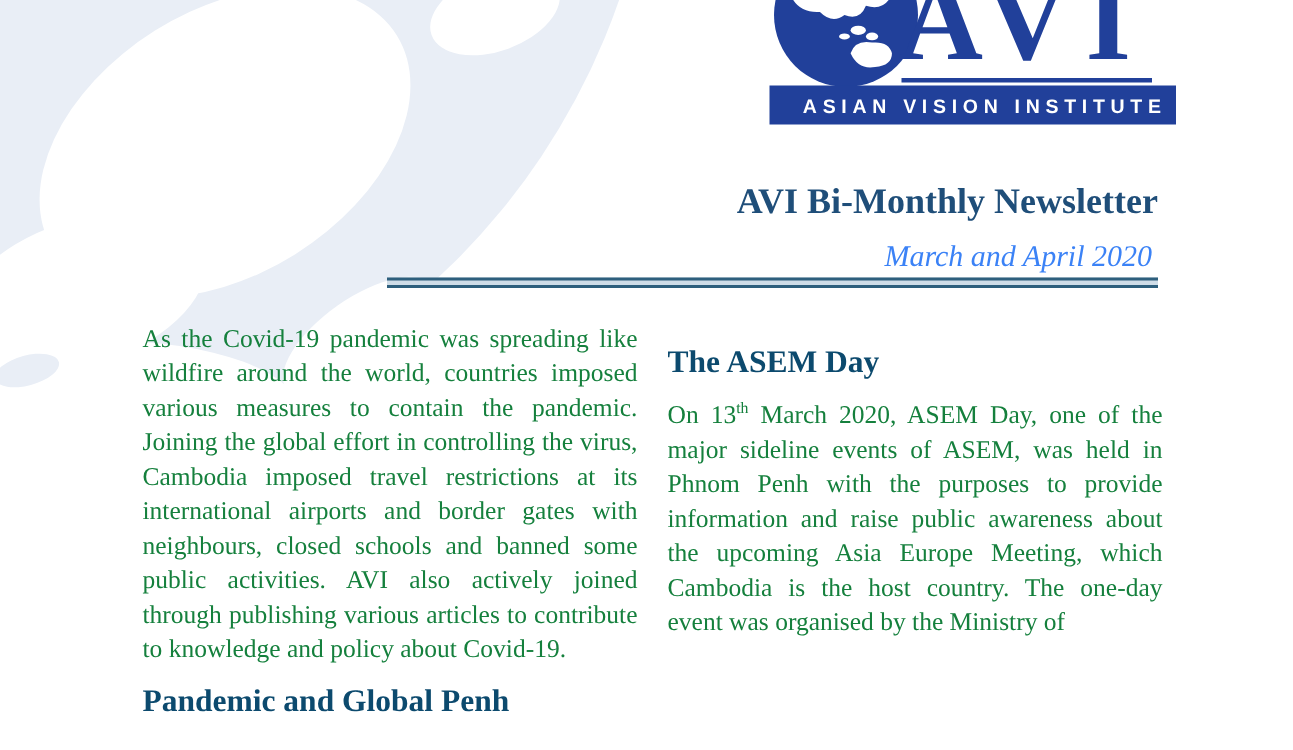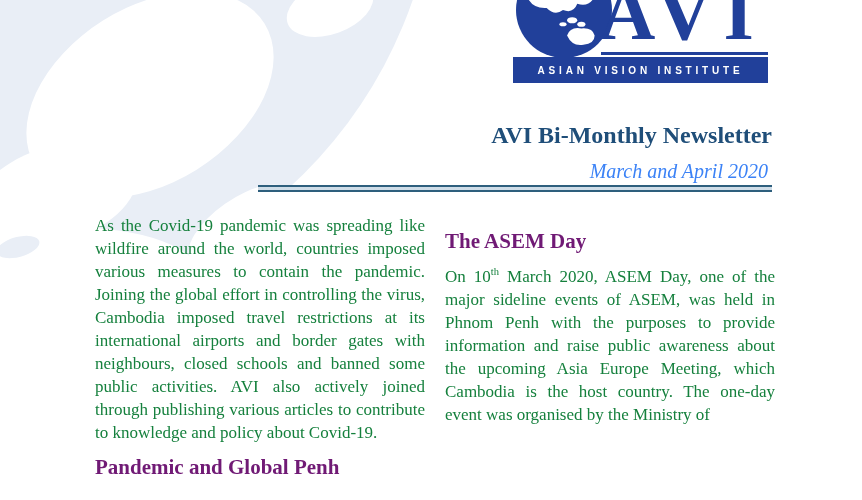--- a/index.html
+++ b/index.html
@@ -50,25 +50,26 @@
   .logo-banner {
     position: absolute;
     left: 513px;
     top: 57px;
     width: 255px;
     height: 26px;
     background: #21409a;
     color: #ffffff;
     font-family: "Liberation Sans", sans-serif;
     font-weight: bold;
-    font-size: 10px;
+    font-size: 13px;
     letter-spacing: 3.8px;
     text-align: center;
     line-height: 27px;
     white-space: nowrap;
+    padding-left: 16px;
   }
 
   
   .header-block {
     position: absolute;
     left: 258px;
     top: 92px;
     width: 514px;
     text-align: right;
     margin-top: 28px;
@@ -118,21 +119,21 @@
   .body-para sup {
     font-size: 62%;
     line-height: 0;
     vertical-align: super;
   }
   .section-heading {
     margin: 0;
     font-weight: bold;
     font-size: 21px;
     line-height: 26px;
-    color: #701a75;
+    color: #0c4a6e;
   }
   .heading-left  { margin-top: 10px; }
   .heading-right { margin-top: 14px; }
   .para-after-heading { margin-top: 11px; }
 </style>
 </head>
 <body>
 
 <div class="page">
 
@@ -168,18 +169,18 @@
 
     <div class="columns">
 
       <div class="col">
         <p class="body-para">As the Covid-19 pandemic was spreading like wildfire around the world, countries imposed various measures to contain the pandemic. Joining the global effort in controlling the virus, Cambodia imposed travel restrictions at its international airports and border gates with neighbours, closed schools and banned some public activities. AVI also actively joined through publishing various articles to contribute to knowledge and policy about Covid-19.</p>
         <h2 class="section-heading heading-left">Pandemic and Global Penh</h2>
       </div>
 
       <div class="col">
         <h2 class="section-heading heading-right">The ASEM Day</h2>
-        <p class="body-para para-after-heading"><span>On 10</span><sup>th</sup><span> March 2020, ASEM Day, one of the major sideline events of ASEM, was held in Phnom Penh with the purposes to provide information and raise public awareness about the upcoming Asia Europe Meeting, which Cambodia is the host country. The one-day event was organised by the Ministry of</span></p>
+        <p class="body-para para-after-heading"><span>On 13</span><sup>th</sup><span> March 2020, ASEM Day, one of the major sideline events of ASEM, was held in Phnom Penh with the purposes to provide information and raise public awareness about the upcoming Asia Europe Meeting, which Cambodia is the host country. The one-day event was organised by the Ministry of</span></p>
       </div>
 
     </div>
   </div>
 </div>
 
 </body></html>

